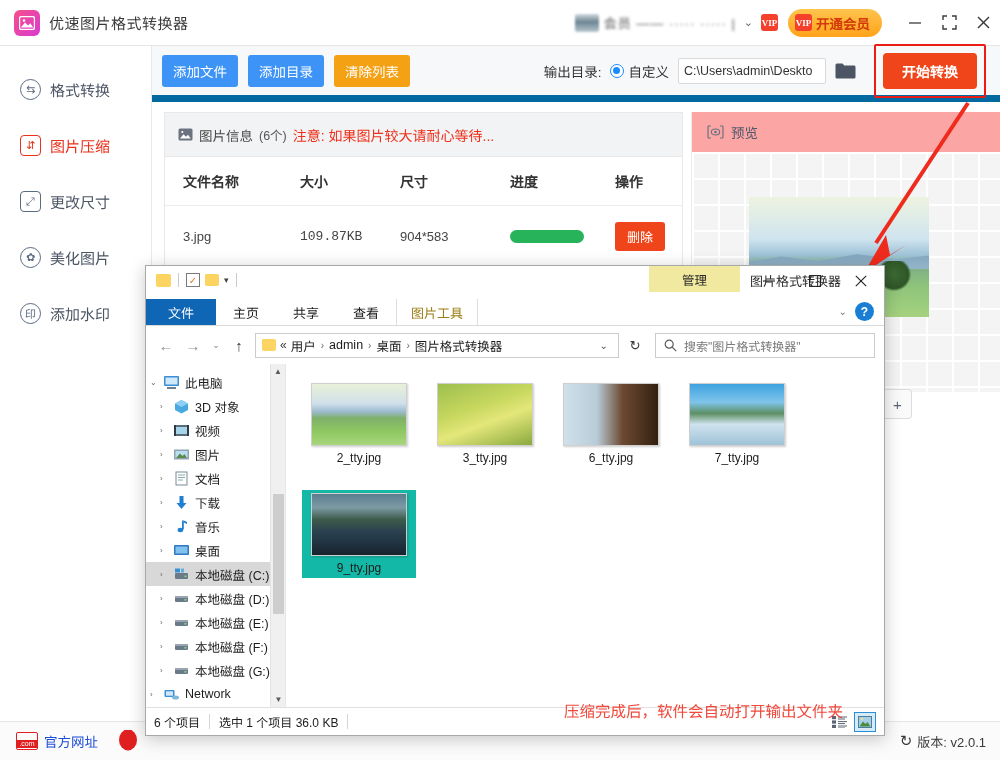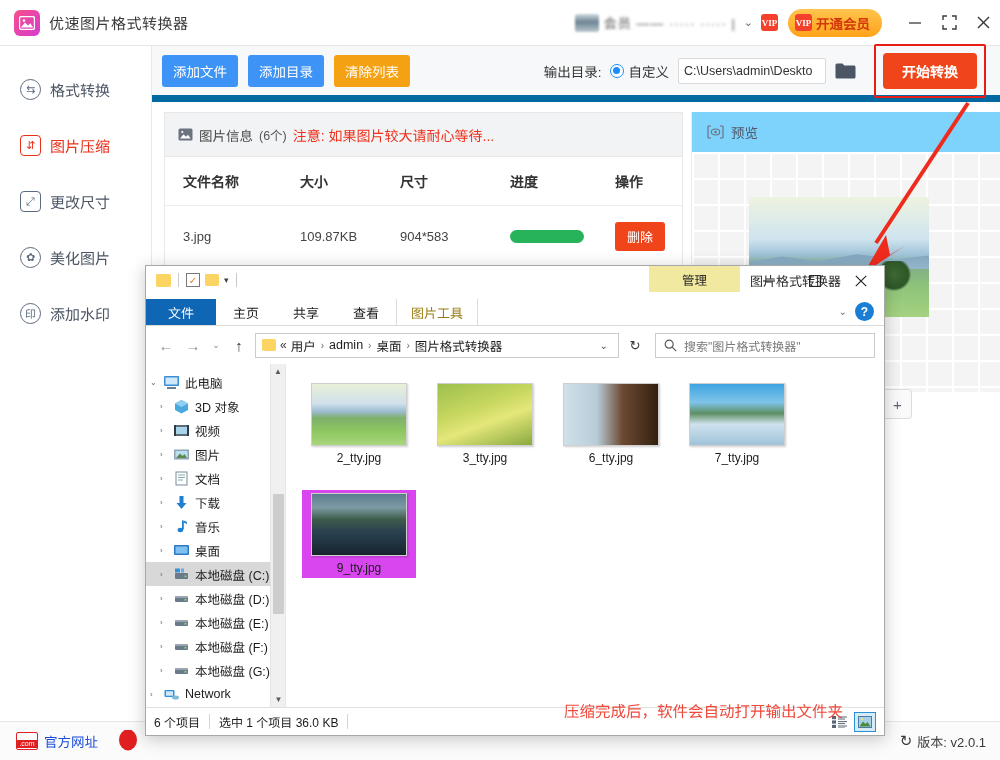--- a/index.html
+++ b/index.html
@@ -130,37 +130,37 @@
   .lp-warn { font-size:14px; color:#f0301a; }
   table.filelist { width:100%; border-collapse:collapse; table-layout:fixed; }
   table.filelist th {
     font-size:14px; color:#333; font-weight:bold; text-align:left;
     padding:14px 0 14px 0; border-bottom:1px solid #ededed;
   }
   table.filelist td {
     font-size:13px; color:#444; padding:16px 0; border-bottom:1px solid #f0f0f0;
   }
   .c1 { width:135px; padding-left:18px !important; }
-  .c2 { width:100px; }
+  .c2 { width:100px;font-family:Liberation Mono, monospace; }
   .c3 { width:110px; }
   .c4 { width:105px; }
   .c5 { width:auto; }
   .pbar { width:74px; height:13px; border-radius:7px; background:#26b359; }
   .btn-del {
     background:#f0451a; color:#fff; font-size:13px; border:none; border-radius:3px;
     padding:5px 12px; cursor:pointer;
   }
 
   
   .preview {
     position:absolute; left:691px; top:112px; width:309px; height:609px;
     background:#fff; border-left:1px solid #ececec;
   }
   .pv-head {
-    height:40px; background:#7dd3fc; display:flex; align-items:center;
+    height:40px; background:#fca5a5; display:flex; align-items:center;
     padding-left:15px; gap:7px;
   }
   .pv-title { font-size:13.5px; color:#50586a; }
   .pv-canvas {
     position:relative; height:240px;
     background-color:#f4f4f4;
     background-image:
       linear-gradient(#ffffff 2px, transparent 2px),
       linear-gradient(90deg, #ffffff 2px, transparent 2px);
     background-size: 26px 26px;
@@ -313,21 +313,21 @@
     font-size:8px;color:#5a5a5a; cursor:pointer;
   }
   .scr-thumb {
     position:absolute; left:2px; top:130px; width:11px; height:120px;
     background:#cdcdcd; border-radius:1px; cursor:pointer;
   }
 
   .ex-content { flex:1; background:#fff; position:relative; padding:16px 0 0 16px; }
   .grid { display:flex; flex-wrap:wrap; gap:12px; }
   .tile { width:114px; margin-bottom:10px; cursor:pointer; padding:3px; }
-  .tile.sel { background:#d946ef; }
+  .tile.sel { background:#14b8a6; }
   .thumb {
     width:96px;height:63px; margin:0 auto; border:1px solid #cfcfcf;
     box-shadow:1px 1px 2px rgba(0,0,0,.2); overflow:hidden; position:relative;
   }
   .tname { text-align:center; font-size:12px; color:#1c1c1c; margin-top:5px; }
   .note-red {
     position:absolute; left:278px; top:335px; font-size:15.5px; color:#f0493c;
     white-space:nowrap;
   }
 

